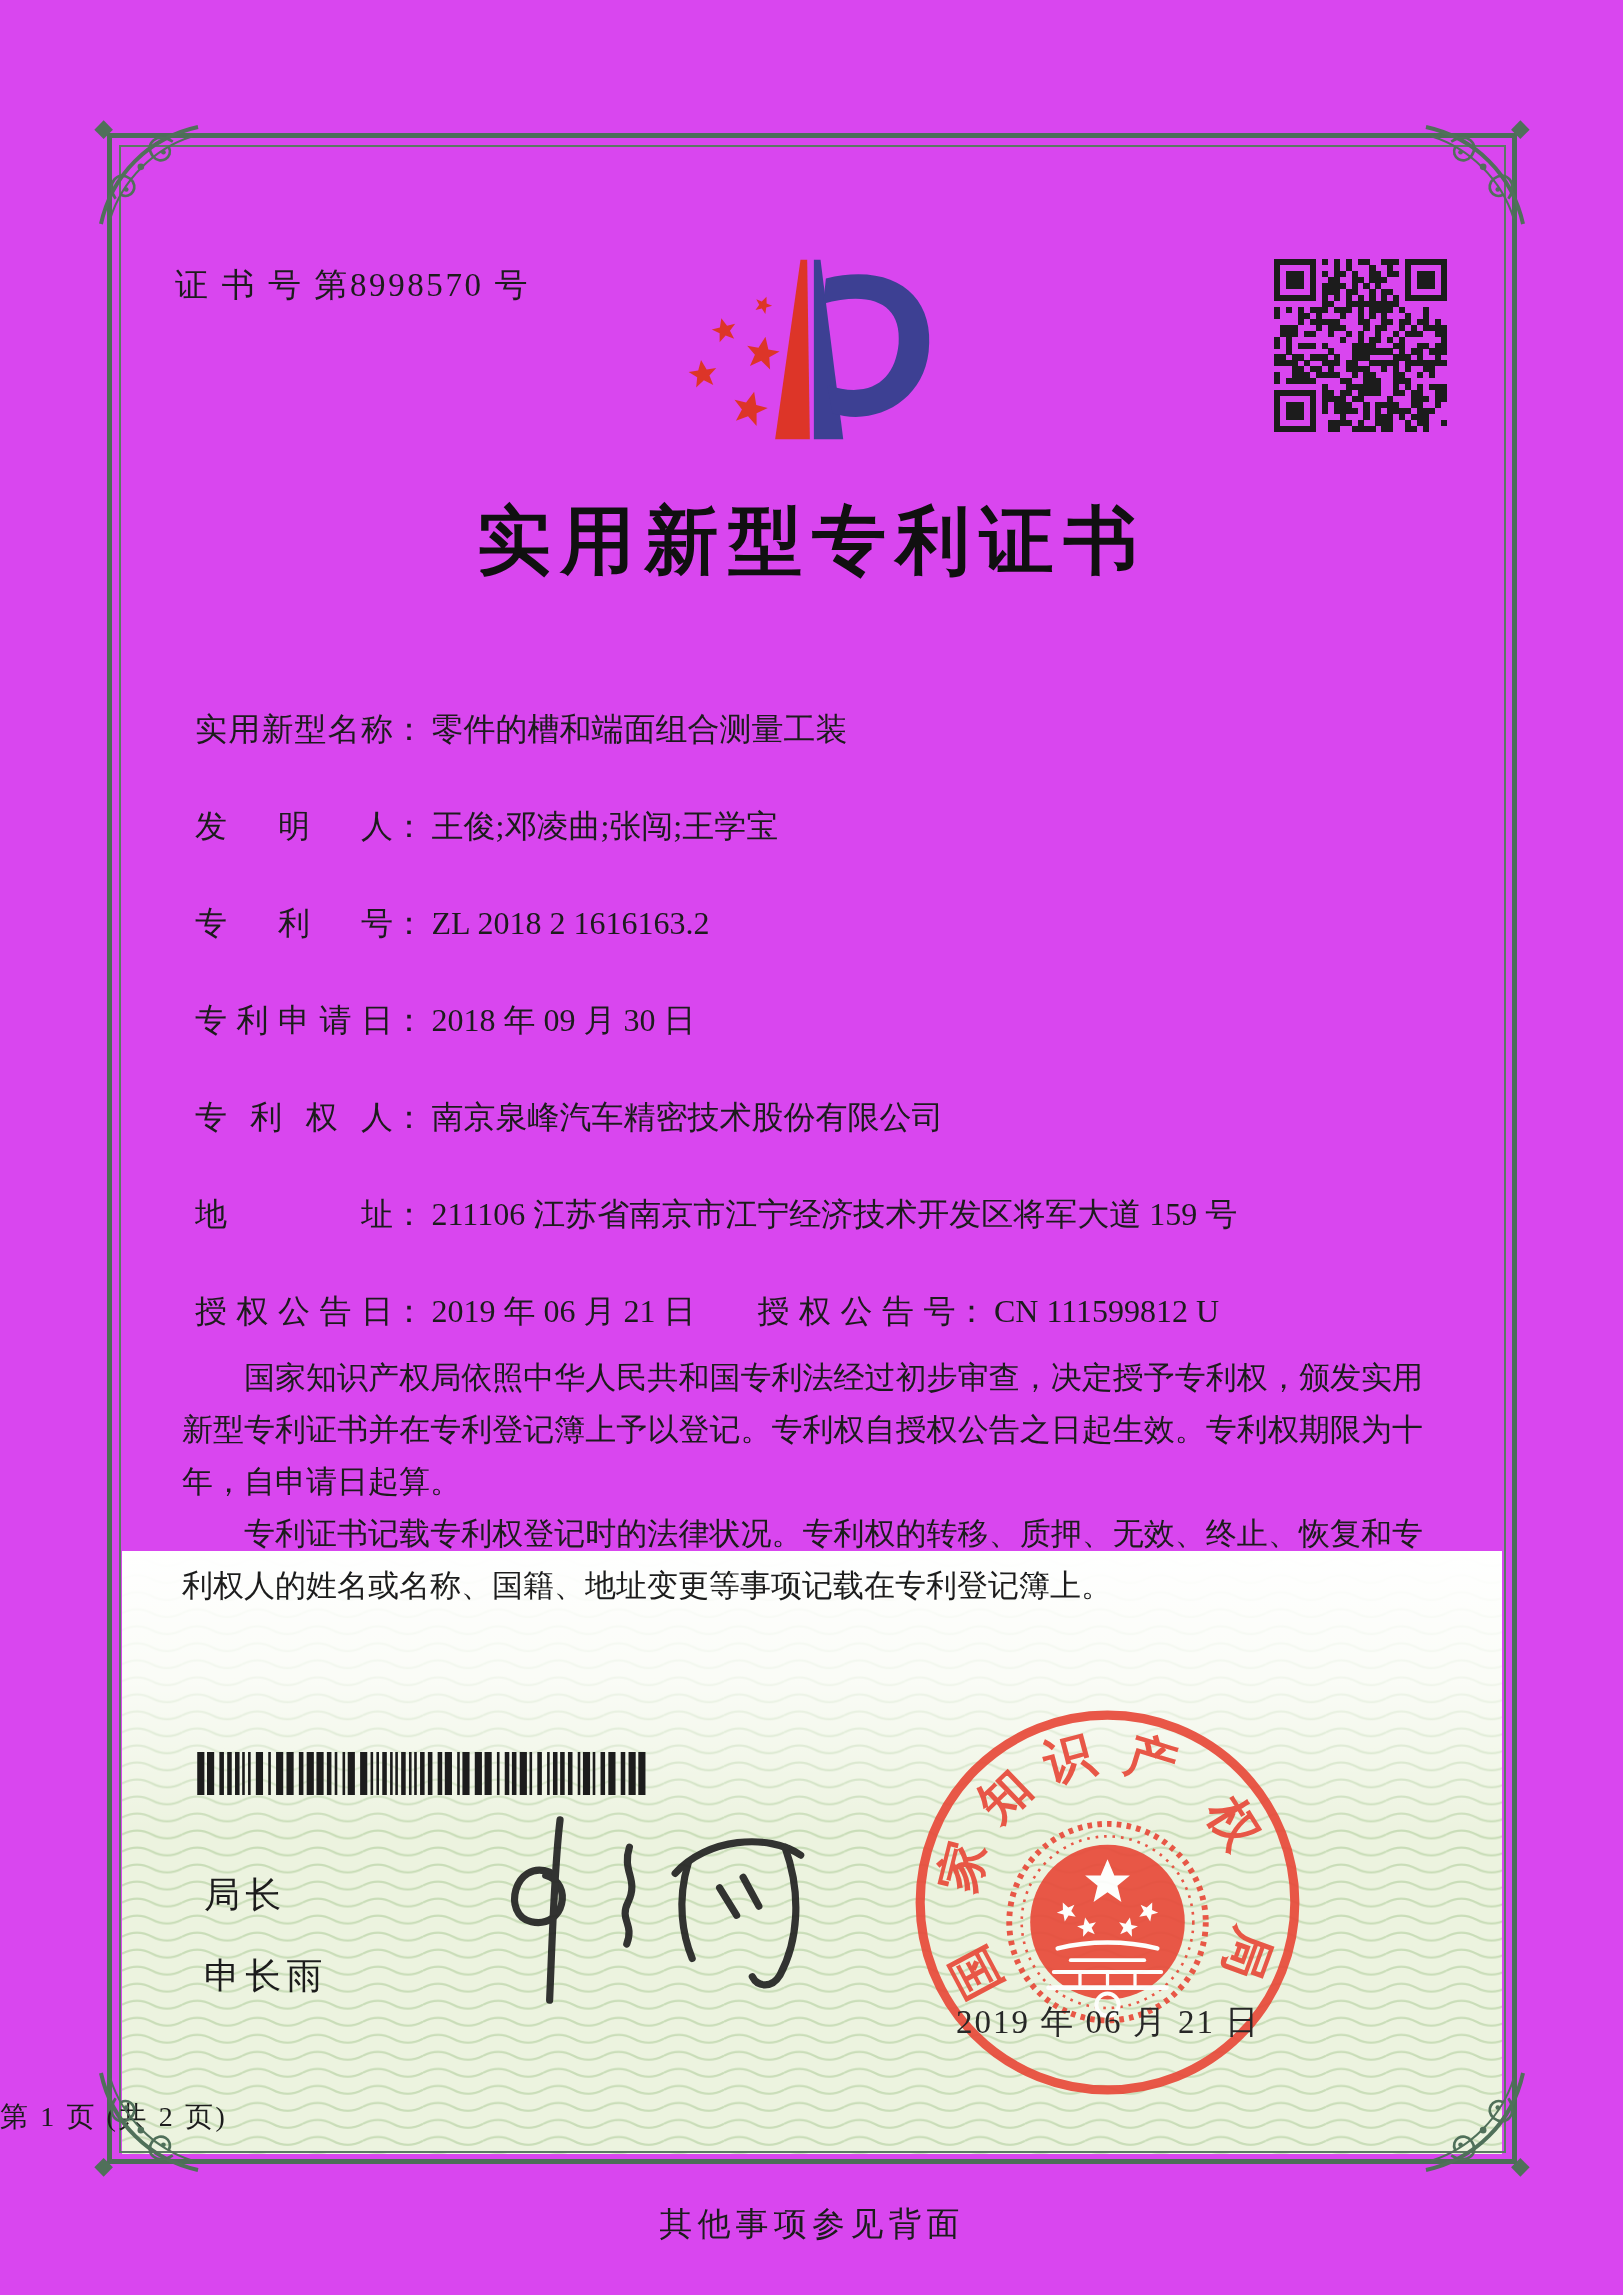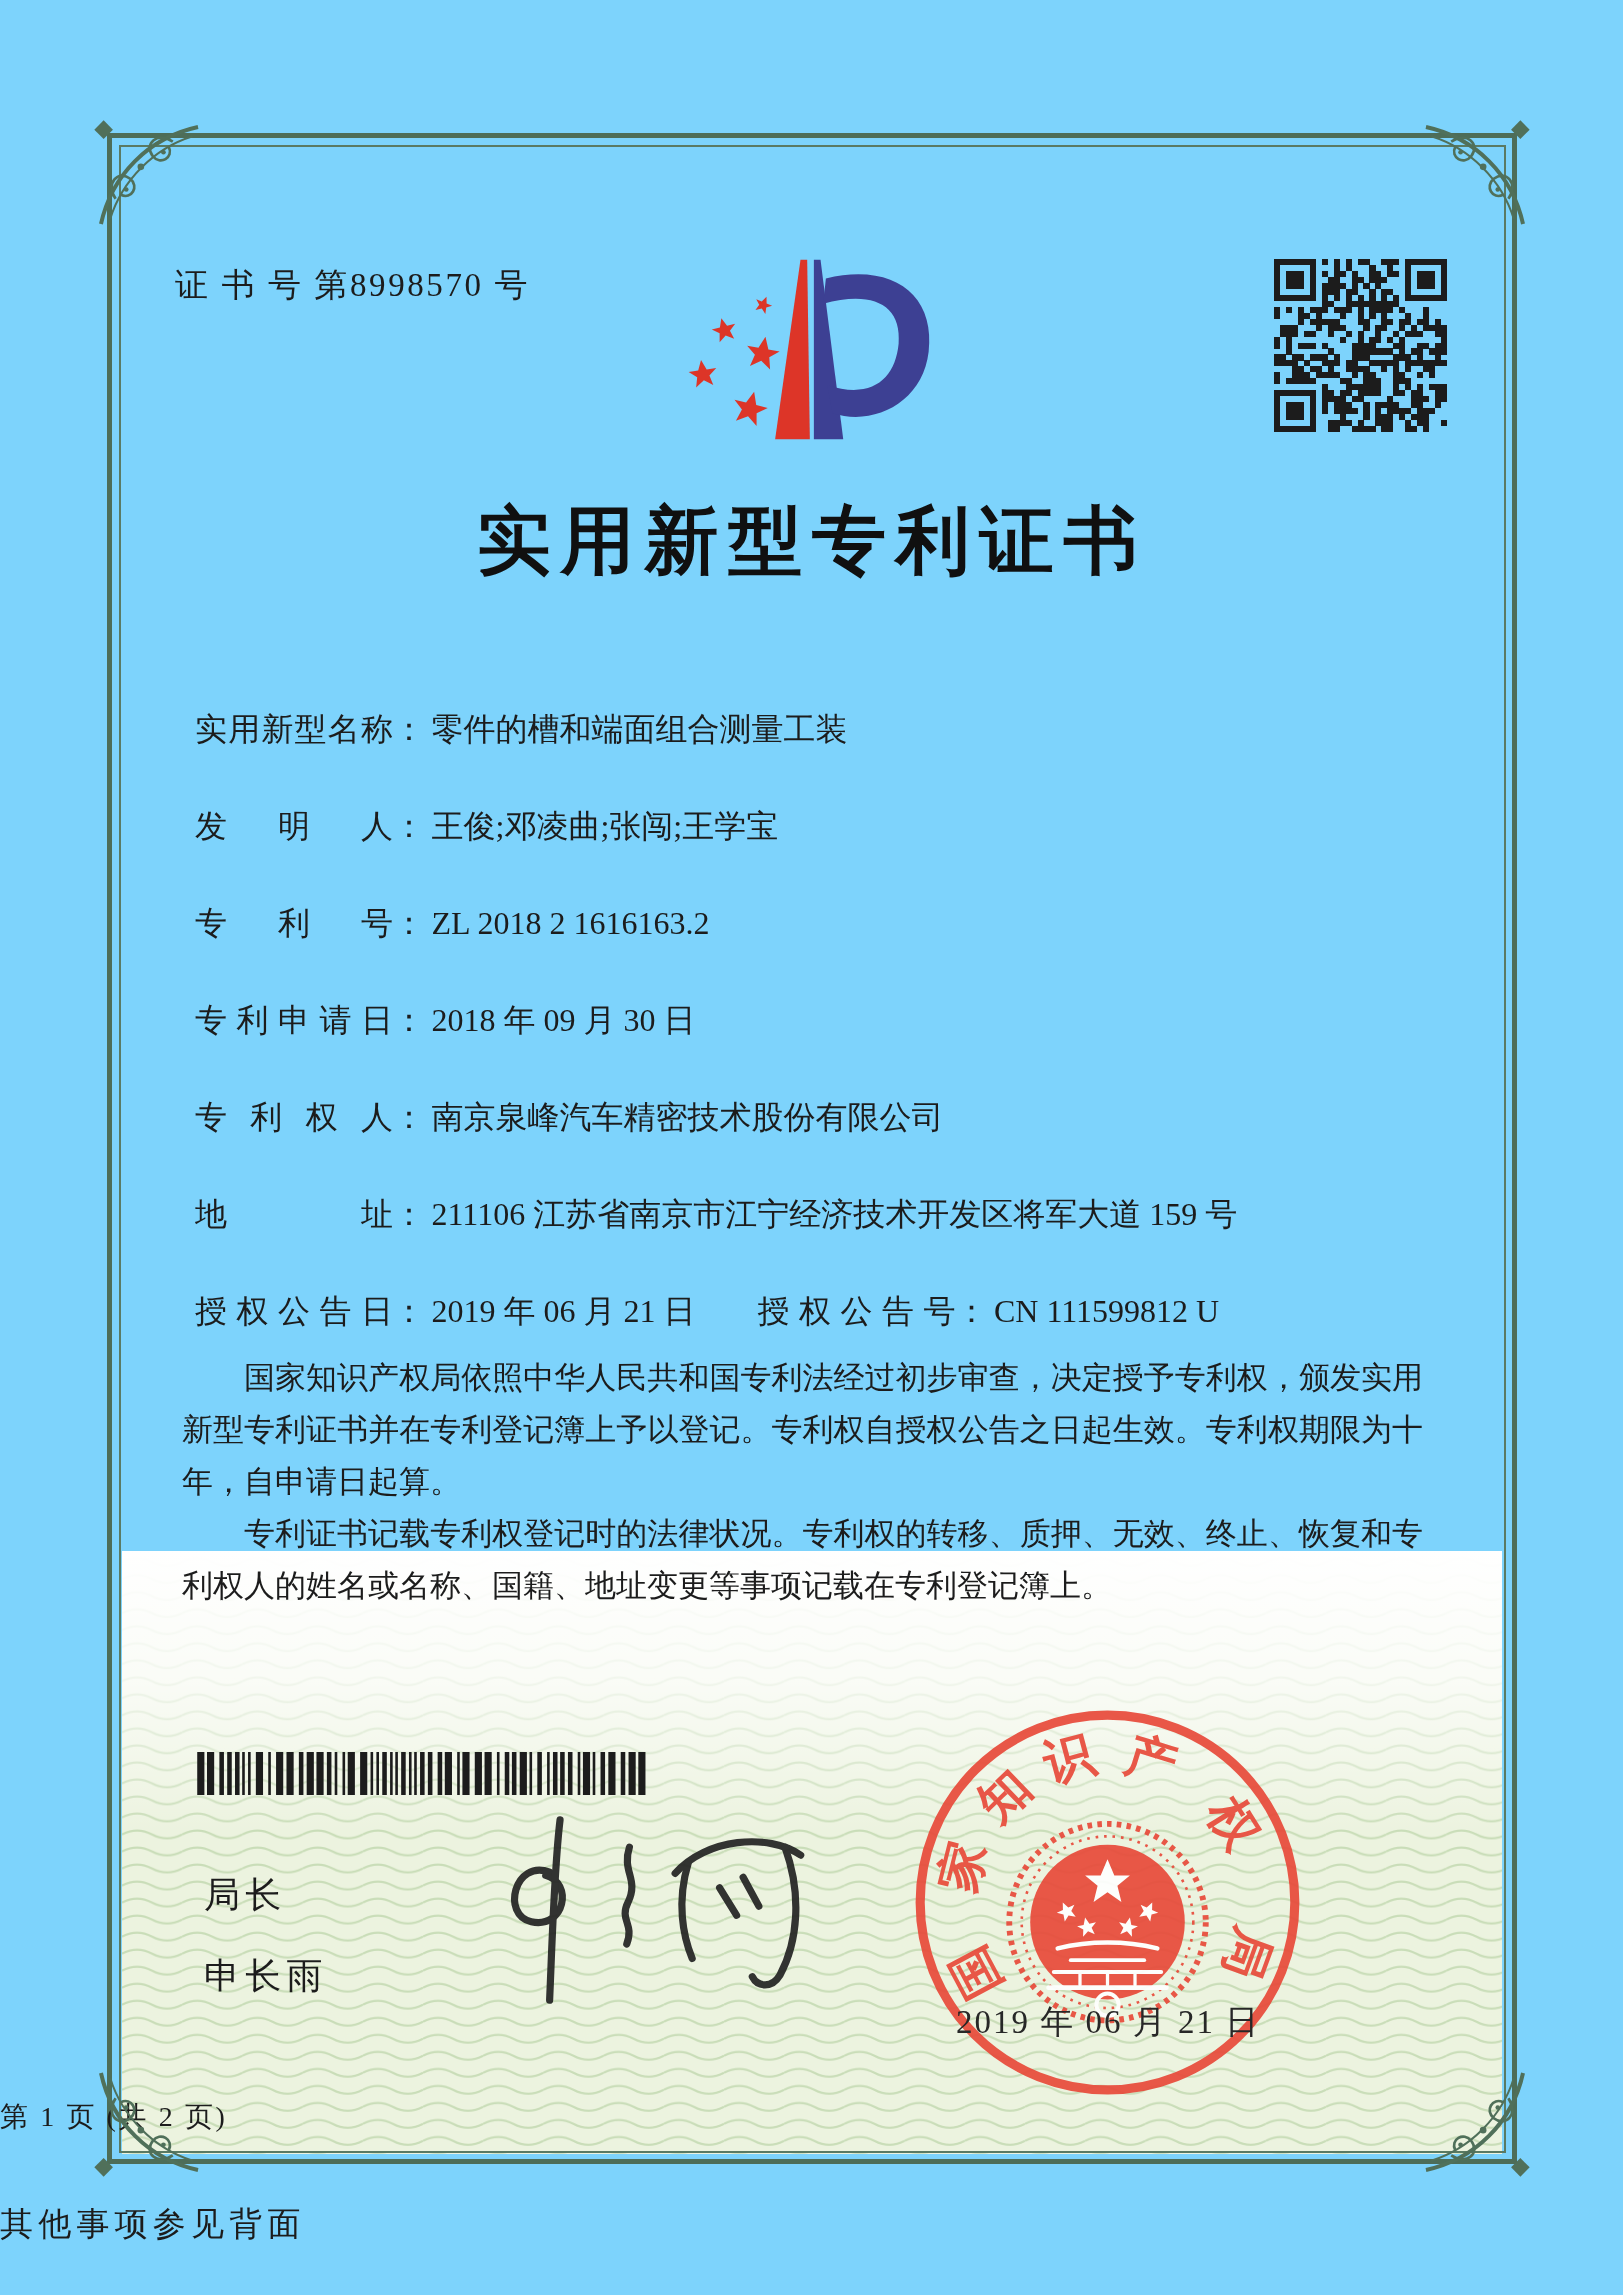--- a/index.html
+++ b/index.html
@@ -1,17 +1,17 @@
 <!DOCTYPE html>
 <html style="font-size:10.5px"><head>
 <meta charset="utf-8">
 <style>
   html,body { margin:0; padding:0; background:#9b9b9b; }
   .page {
-    position:relative; width:1624px; height:2295px; background:#7dd3fc;
+    position:relative; width:1624px; height:2295px; background:#d946ef;
     font-family:"Liberation Serif","DejaVu Serif",serif; color:#1c1c1c; overflow:hidden;
   }
   
   .frame { position:absolute; left:107px; top:133px; right:107px; bottom:131px;
            border:5.9px solid #4d6d58; }
   .frame-inner { position:absolute; inset:6.5px; border:2.6px solid #5a7a63; }
   .orn { position:absolute; width:113px; height:113px; z-index:5; }
   .orn.tl { left:93px; top:119px; }
   .orn.tr { right:93px; top:119px; transform:scaleX(-1); }
   .orn.bl { left:93px; bottom:117px; transform:scaleY(-1); }
@@ -42,21 +42,21 @@
   
   .barcode { position:absolute; left:196px; top:1752px; width:452px; height:43px; z-index:2; }
   .chief-title { position:absolute; left:204px; top:1871px; font-size:36px; letter-spacing:5.2px; z-index:2; }
   .chief-name  { position:absolute; left:204px; top:1952px; font-size:36px; letter-spacing:5.2px; z-index:2; }
   .signature { position:absolute; left:411px; top:1809px; width:425px; height:223px; z-index:3; }
   .seal { position:absolute; left:911px; top:1706px; width:393px; height:393px; opacity:.92; z-index:2; }
   .seal-date { position:absolute; left:915px; top:2000px; width:386px; text-align:center;
                font-size:33px; letter-spacing:2px; color:#272727; z-index:4; }
   .page-num { position:absolute; left:0; right:0; top:2098px; text-align:left; font-size:28px;
               letter-spacing:2.6px; z-index:2; }
-  .back-note { position:absolute; left:0; right:0; top:2202px; font-size:33px;
+  .back-note { position:absolute; left:0; right:0; top:2202px; text-align:center; font-size:33px;
                letter-spacing:5.2px; z-index:2; }
 </style>
 </head>
 <body>
 
 <div class="page">
 
   <div class="wave-zone">
     <svg preserveAspectRatio="none" aria-hidden="true" viewBox="0 0 2109 921" width="1380" height="603">
       <defs>

